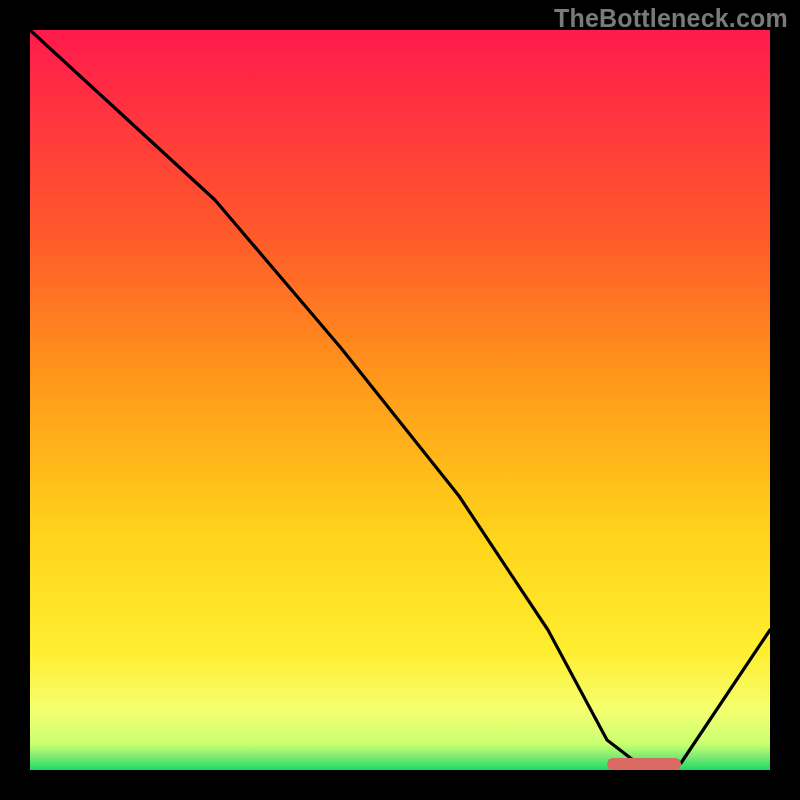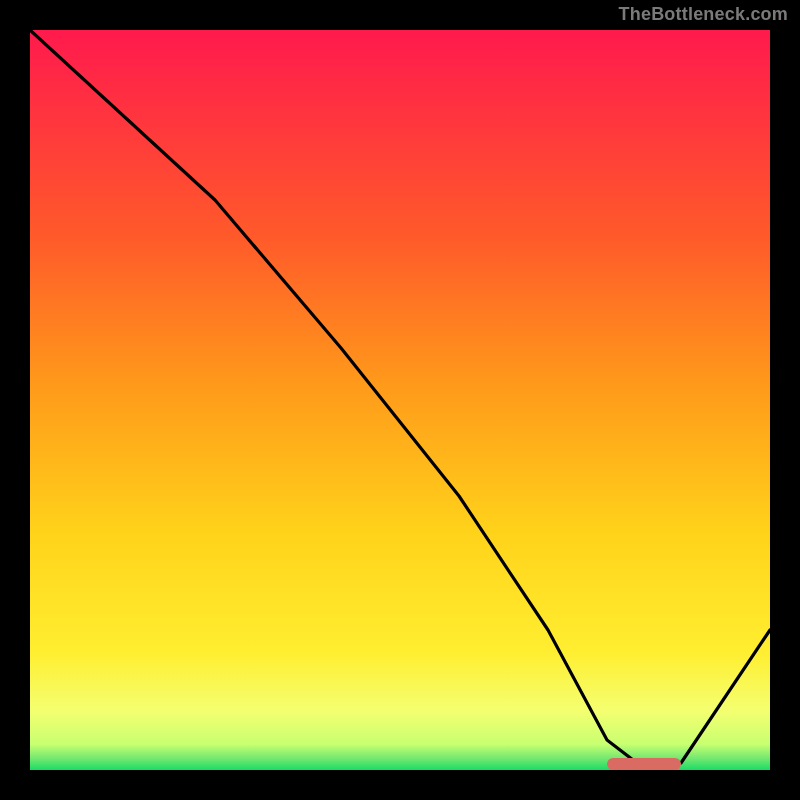--- a/index.html
+++ b/index.html
@@ -8,21 +8,21 @@
     position: absolute;
     top: 0; left: 0;
     width: 800px; height: 800px;
     background: #000;
   }
   .watermark {
     position: absolute;
     top: 4px;
     right: 12px;
     font-family: Arial, Helvetica, sans-serif;
-    font-size: 18px;
+    font-size: 25px;
     font-weight: 600;
     color: #7a7a7a;
     letter-spacing: 0.2px;
   }
   .plot-box {
     position: absolute;
     top: 30px; left: 30px;
     width: 740px; height: 740px;
     background: #000;
   }

